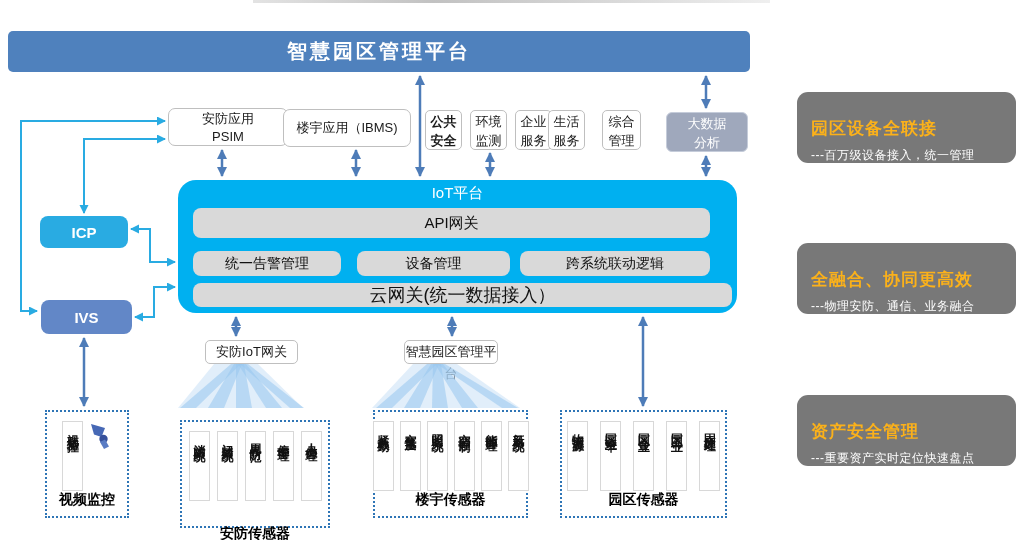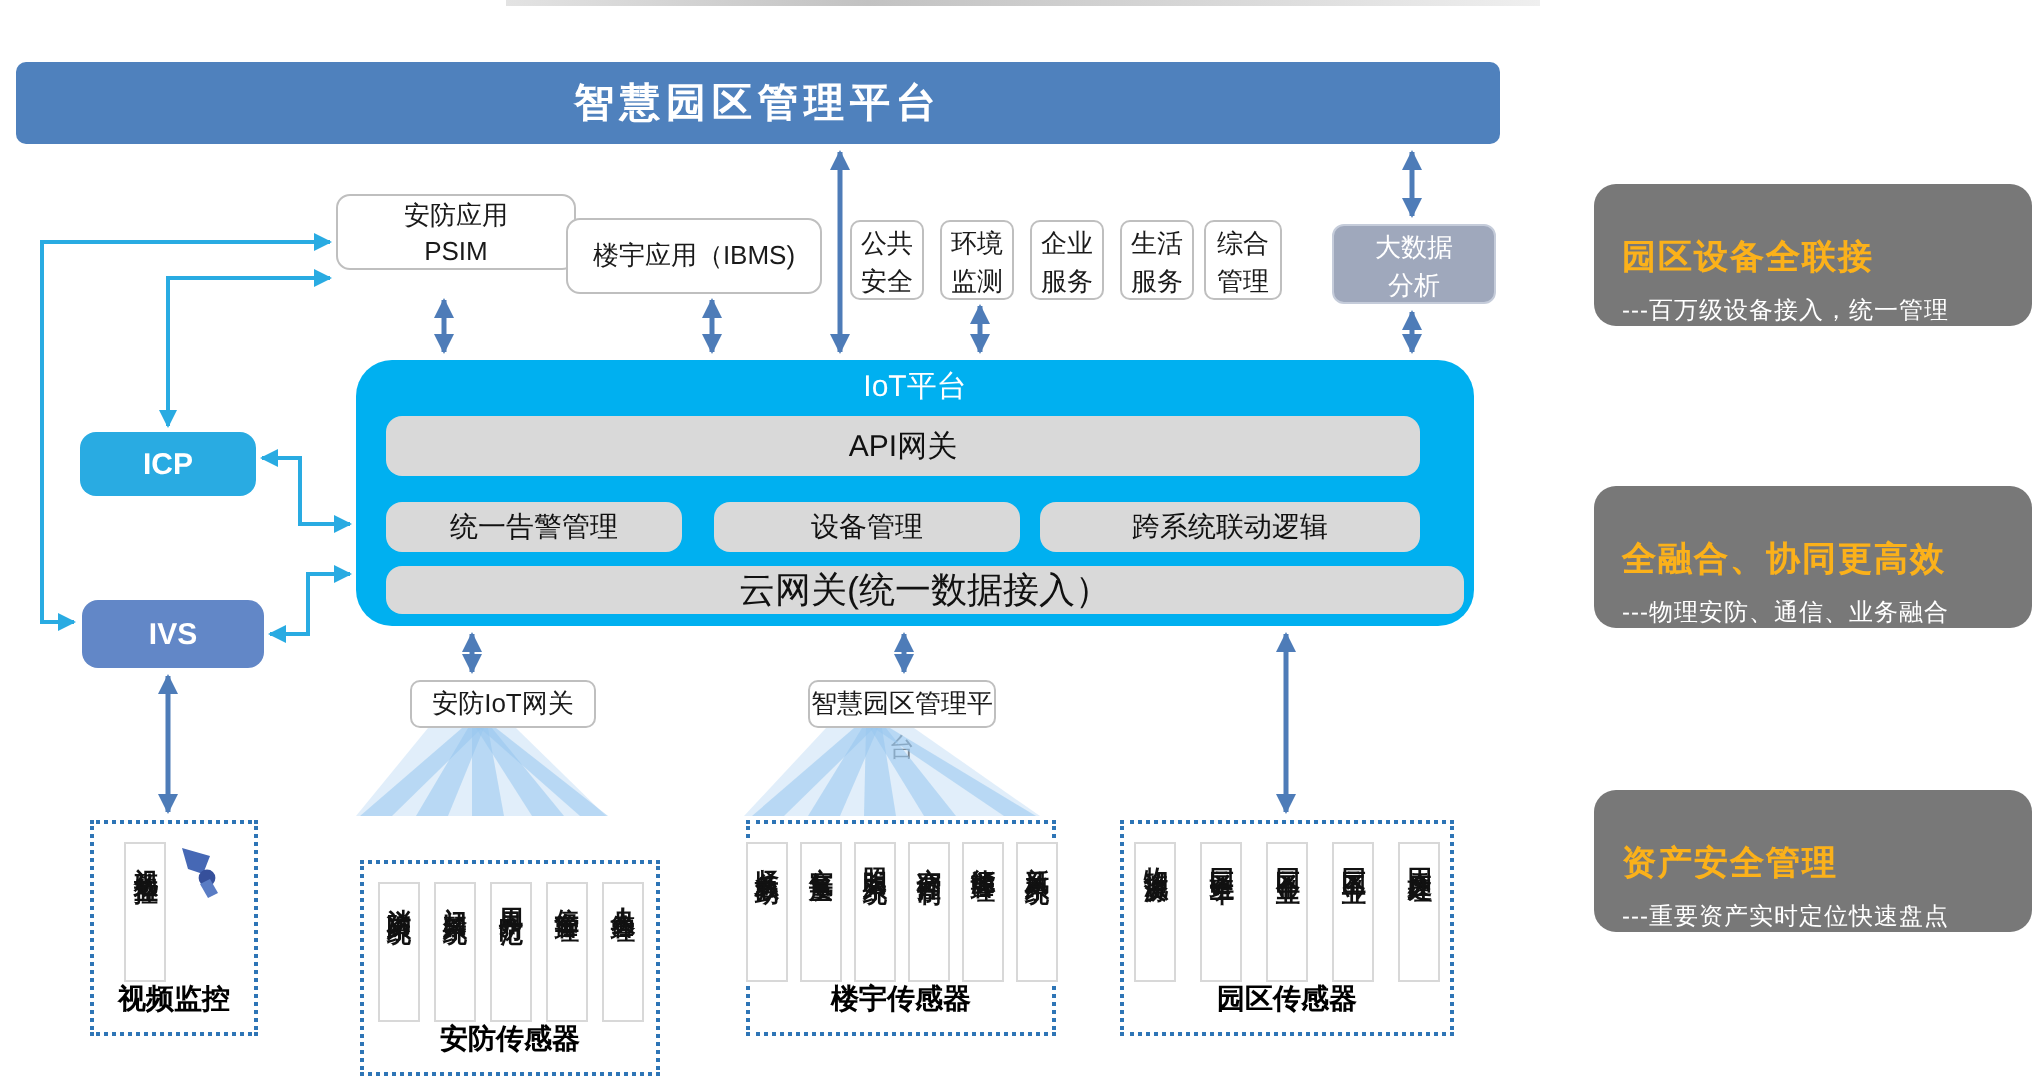--- a/index.html
+++ b/index.html
@@ -9,21 +9,21 @@
 
   .topstrip{left:253px;top:0;width:517px;height:3px;
             background:linear-gradient(to right,#e3e3e3,#c2c2c2 35%,#d9d9d9 70%,#efefef);}
 
   .banner{left:8px;top:31px;width:742px;height:41px;background:#4F81BD;border-radius:5px;
           color:#fff;font-size:20px;font-weight:bold;letter-spacing:3px;
           display:flex;align-items:center;justify-content:center;}
 
   .whitebox{background:#fff;border:1px solid #BFBFBF;border-radius:7px;text-align:center;
             font-size:13px;color:#1a1a1a;}
-  .psim{left:168px;top:97px;width:120px;height:38px;line-height:18px;padding-top:1px;}
+  .psim{left:168px;top:108px;width:120px;height:38px;line-height:18px;padding-top:1px;}
   .ibms{left:283px;top:109px;width:128px;height:38px;display:flex;align-items:center;justify-content:center;}
 
   .svc{top:110px;width:37px;height:40px;background:#fff;border:1px solid #BFBFBF;border-radius:5px;
        font-size:13px;line-height:19px;text-align:center;color:#1a1a1a;padding-top:1px;}
 
   .bigdata{left:666px;top:112px;width:82px;height:40px;background:#9FA8BC;border:1px solid #C5CCDA;
            border-radius:6px;color:#fff;font-size:13px;line-height:19px;text-align:center;padding-top:1px;}
 
   .sys{border-radius:8px;color:#fff;font-weight:bold;font-size:15px;
        display:flex;align-items:center;justify-content:center;}
@@ -40,21 +40,21 @@
   .bar-m2{left:520px;top:251px;width:190px;height:25px;font-size:14px;}
   .bar-cloud{left:193px;top:283px;width:539px;height:24px;font-size:18px;}
 
   .gw{top:340px;height:24px;background:#fff;border:1px solid #BFBFBF;border-radius:5px;
       text-align:center;font-size:13px;line-height:22px;color:#1a1a1a;margin-left:16px;}
   .gw1{left:189px;width:93px;}
   .gw2{left:388px;width:94px;}
 
   .sensors{border:2px dotted #2E75B6;background:#fff;display:flex;flex-direction:column;align-items:center;}
   .g0{left:45px;top:410px;width:84px;height:108px;}
-  .g1{left:180px;top:430px;width:150px;height:108px;}
+  .g1{left:180px;top:420px;width:150px;height:108px;gap:24px;}
   .g2{left:373px;top:410px;width:155px;height:108px;}
   .g3{left:560px;top:410px;width:167px;height:108px;}
   .cols{display:flex;align-items:flex-start;justify-content:center;margin-top:9px;flex:1;}
   .g1 .cols{gap:7px;} .g2 .cols{gap:6px;} .g3 .cols{gap:12px;} .g0 .cols{gap:5px;}
   .vcol{writing-mode:vertical-rl;text-orientation:upright;font-size:12px;font-weight:600;
         letter-spacing:2px;border:1px solid #D8D8D8;background:#fff;color:#111;
         height:64px;padding:2px 1px;}
   .sensor-label{font-weight:bold;font-size:14px;color:#000;margin-bottom:9px;}
 
   .benefit{left:797px;width:219px;height:71px;background:#787878;border-radius:11px;
@@ -77,33 +77,33 @@
   </div>
 
   <div class="abs whitebox psim">
     <div>安防应用</div>
     <div>PSIM</div>
   </div>
   <div class="abs whitebox ibms">
     <span>楼宇应用（IBMS)</span>
   </div>
 
-  <div class="abs svc" style="left:425px;">
+  <div class="abs svc" style="left:425px;font-weight:bold;">
     <div>公共</div>
     <div>安全</div>
   </div>
   <div class="abs svc" style="left:470px;">
     <div>环境</div>
     <div>监测</div>
   </div>
   <div class="abs svc" style="left:515px;">
     <div>企业</div>
     <div>服务</div>
   </div>
-  <div class="abs svc" style="left:560px;">
+  <div class="abs svc" style="left:548px;">
     <div>生活</div>
     <div>服务</div>
   </div>
   <div class="abs svc" style="left:602px;width:39px;">
     <div>综合</div>
     <div>管理</div>
   </div>
 
   <div class="abs sys icp">
     <span>ICP</span>

